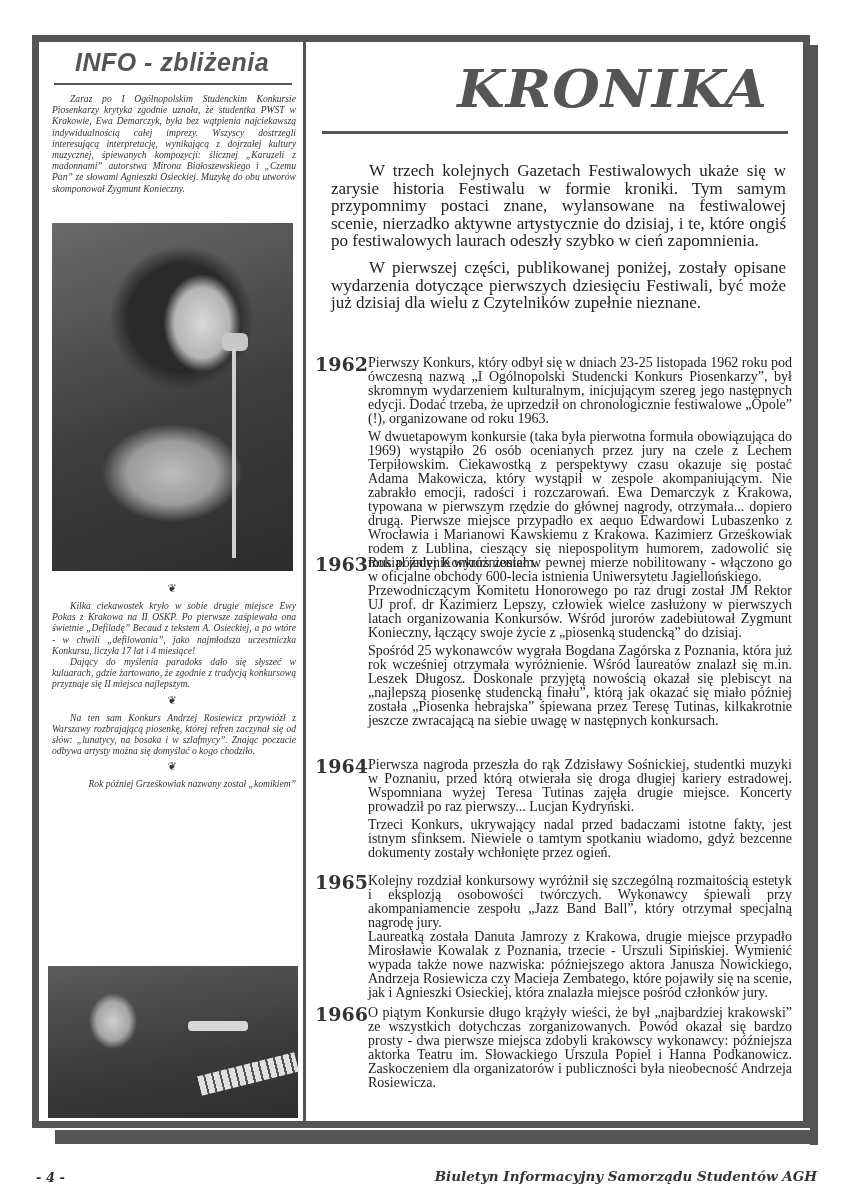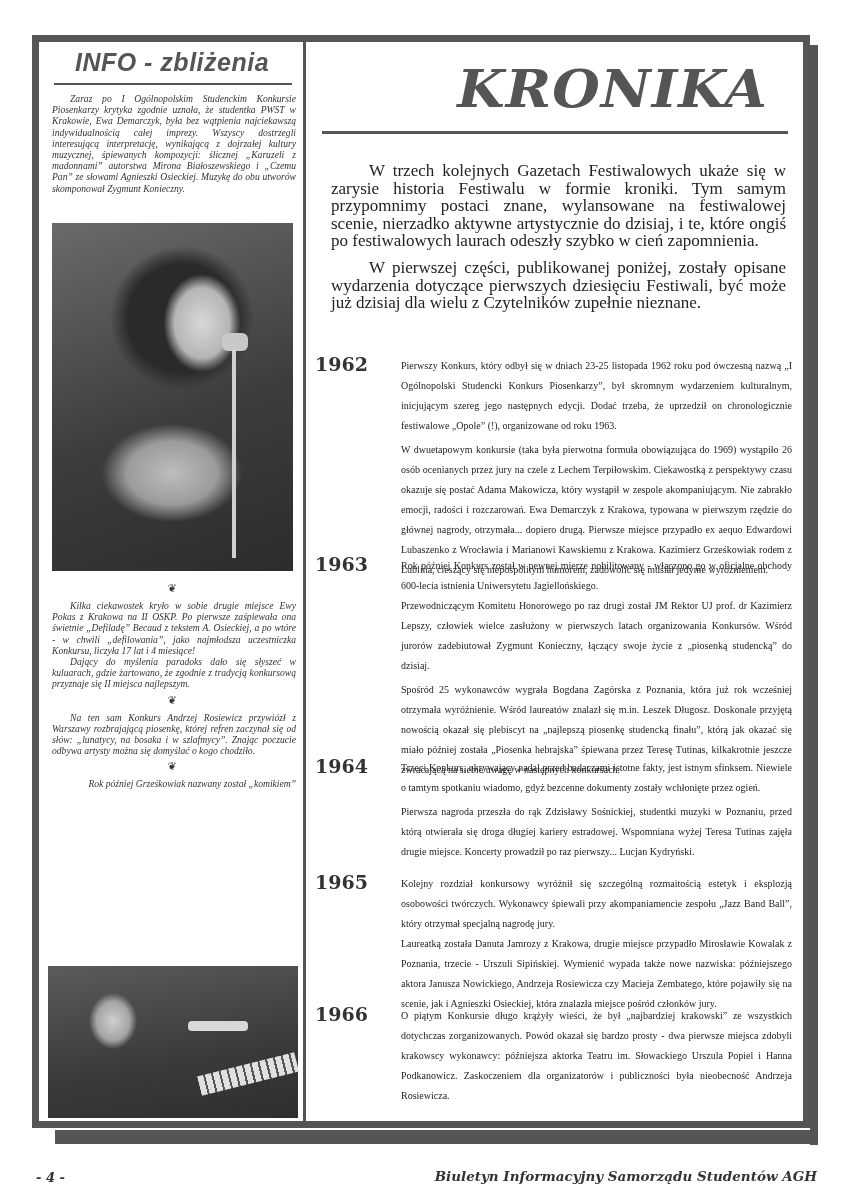--- a/index.html
+++ b/index.html
@@ -37,21 +37,21 @@
   .photo2 .mic2 { position: absolute; left: 140px; top: 55px; width: 60px; height: 10px; background: #d8d8d8; border-radius: 4px; }
 
   
   .kronika { position: absolute; left: 330px; top: 58px; width: 480px; text-align: right; font-family: "DejaVu Serif", serif; font-style: italic; font-weight: bold; font-size: 52px; color: #555; letter-spacing: 1px; transform: scaleX(1.05); transform-origin: right; padding-right: 40px; box-sizing: border-box; }
   .kronika-rule { position: absolute; left: 322px; top: 131px; width: 466px; height: 3px; background: #555; }
   .intro { position: absolute; left: 331px; top: 162px; width: 455px; font-size: 17px; line-height: 17.6px; text-align: justify; color: #222; }
   .intro p { margin: 0 0 9px 0; text-indent: 38px; }
 
   .entry { position: absolute; left: 315px; width: 477px; }
   .entry .year { position: absolute; left: 0; top: -3px; font-family: "DejaVu Serif", serif; font-weight: bold; font-size: 19px; color: #333; }
-  .entry .body { margin-left: 86px; font-size: 10px; line-height: 20px; text-align: justify; color: #222; }
+  .entry .body { margin-left: 53px; font-size: 14px; line-height: 14px; text-align: justify; color: #222; }
   .entry .body p { margin: 0 0 4px 0; }
 
   .footer-page { position: absolute; left: 36px; top: 1170px; font-family: "DejaVu Serif", serif; font-style: italic; font-weight: bold; font-size: 13px; color: #333; }
   .footer-title { position: absolute; right: 40px; top: 1168px; font-family: "DejaVu Serif", serif; font-style: italic; font-weight: bold; font-size: 13.5px; color: #333; }
 </style>
 </head>
 <body>
 
 <div class="frame-shadow-right"></div>
 <div class="frame-shadow-bottom"></div>
@@ -105,22 +105,22 @@
   <div class="body">
     <p style="margin-bottom:0;">Rok później Konkurs został w pewnej mierze nobilitowany - włączono go w oficjalne obchody 600-lecia istnienia Uniwersytetu Jagiellońskiego.</p>
     <p>Przewodniczącym Komitetu Honorowego po raz drugi został JM Rektor UJ prof. dr Kazimierz Lepszy, człowiek wielce zasłużony w pierwszych latach organizowania Konkursów. Wśród jurorów zadebiutował Zygmunt Konieczny, łączący swoje życie z „piosenką studencką” do dzisiaj.</p>
     <p>Spośród 25 wykonawców wygrała Bogdana Zagórska z Poznania, która już rok wcześniej otrzymała wyróżnienie. Wśród laureatów znalazł się m.in. Leszek Długosz. Doskonale przyjętą nowością okazał się plebiscyt na „najlepszą piosenkę studencką finału”, którą jak okazać się miało później została „Piosenka hebrajska” śpiewana przez Teresę Tutinas, kilkakrotnie jeszcze zwracającą na siebie uwagę w następnych konkursach.</p>
   </div>
 </div>
 
 <div class="entry" style="top:758px;">
   <div class="year">1964</div>
   <div class="body">
+    <p>Pierwsza nagroda przeszła do rąk Zdzisławy Sośnickiej, studentki muzyki w Poznaniu, przed którą otwierała się droga długiej kariery estradowej. Wspomniana wyżej Teresa Tutinas zajęła drugie miejsce. Koncerty prowadził po raz pierwszy... Lucjan Kydryński.</p>
     <p>Trzeci Konkurs, ukrywający nadal przed badaczami istotne fakty, jest istnym sfinksem. Niewiele o tamtym spotkaniu wiadomo, gdyż bezcenne dokumenty zostały wchłonięte przez ogień.</p>
-    <p>Pierwsza nagroda przeszła do rąk Zdzisławy Sośnickiej, studentki muzyki w Poznaniu, przed którą otwierała się droga długiej kariery estradowej. Wspomniana wyżej Teresa Tutinas zajęła drugie miejsce. Koncerty prowadził po raz pierwszy... Lucjan Kydryński.</p>
   </div>
 </div>
 
 <div class="entry" style="top:874px;">
   <div class="year">1965</div>
   <div class="body">
     <p style="margin-bottom:0;">Kolejny rozdział konkursowy wyróżnił się szczególną rozmaitością estetyk i eksplozją osobowości twórczych. Wykonawcy śpiewali przy akompaniamencie zespołu „Jazz Band Ball”, który otrzymał specjalną nagrodę jury.</p>
     <p>Laureatką została Danuta Jamrozy z Krakowa, drugie miejsce przypadło Mirosławie Kowalak z Poznania, trzecie - Urszuli Sipińskiej. Wymienić wypada także nowe nazwiska: późniejszego aktora Janusza Nowickiego, Andrzeja Rosiewicza czy Macieja Zembatego, które pojawiły się na scenie, jak i Agnieszki Osieckiej, która znalazła miejsce pośród członków jury.</p>
   </div>
 </div>

